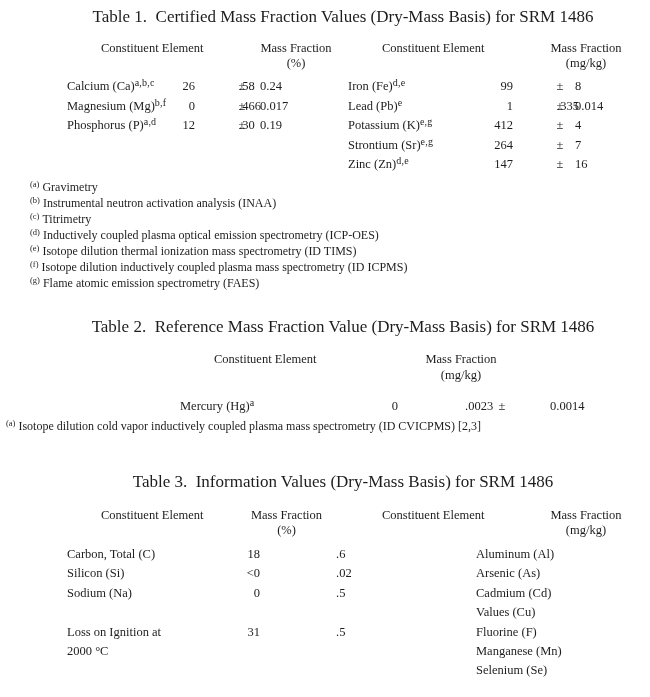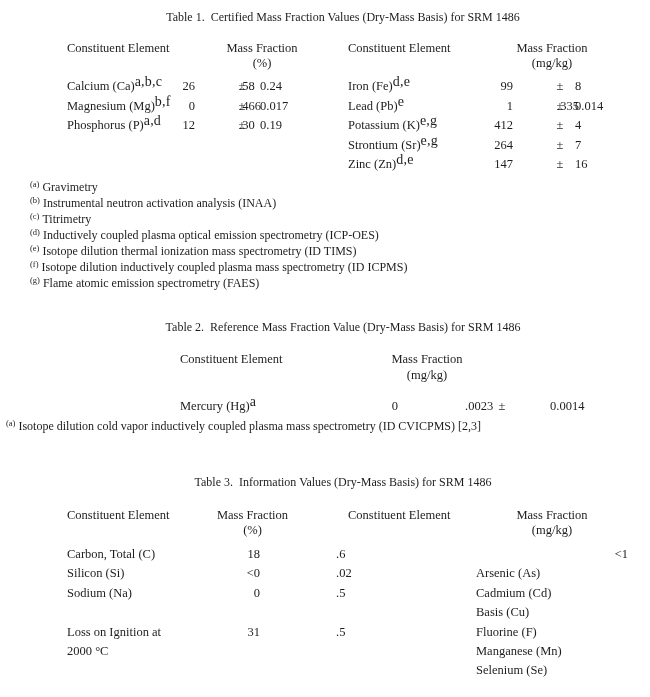--- a/index.html
+++ b/index.html
@@ -5,41 +5,41 @@
   html,body { margin:0; padding:0; background:#e9e9e9; }
   .page {
     position:relative; width:650px; height:697px; background:#ffffff;
     font-family:"Liberation Serif", serif; color:#1d1d1d; font-size:12.5px;
     overflow:hidden; margin:0 auto;
   }
   .abs { position:absolute; white-space:nowrap; }
   .tbl-title {
     position:absolute; left:0; width:650px; text-align:center;
     padding-left:36px; box-sizing:border-box; white-space:pre;
-    font-size:12px; line-height:14px;
+    font-size:17px; line-height:14px;
   }
-  .hdr { line-height:14px; }
+  .hdr { line-height:14px;margin-left:34px; }
   .hdr-c { text-align:center; }
   .rows { position:absolute; }
   .row { display:grid; }
   .cell { white-space:nowrap; overflow:visible; }
   .c-el   { text-align:left; }
   .c-int  { text-align:right; }
   .c-frac { text-align:left;margin-left:44px; }
   .c-pm   { text-align:center; }
   .c-unc  { text-align:left; }
   .t1l .row, .t1r .row, .t2 .row { height:19.6px; line-height:19.6px; }
   .t1l .row { grid-template-columns:100px 28px 34px 26px 62px; }
   .t1r .row { grid-template-columns:135px 30px 36px 22px 50px; }
   .t1l .c-unc { padding-left:5px; }
   .t1r .c-unc { padding-left:4px; }
   .t2 .row  { grid-template-columns:160px 35px 45px 26px 70px; height:20px; line-height:20px;gap:23px; }
   .t2 .c-unc { padding-left:12px; }
   .t3 .row { grid-template-columns:118px 43px 47px 73px 152px 41px 49px; height:19.4px; line-height:19.4px;gap:32px; }
-  sup { font-size:14px; line-height:0; vertical-align:4px; letter-spacing:0.2px;margin-top:36px; }
+  sup { font-size:10px; line-height:0; vertical-align:4px; letter-spacing:0.2px;margin-top:36px; }
   .fnlist { position:absolute; font-size:12px; }
   .fn { line-height:13.5px; white-space:nowrap; }
   .fnmark { font-size:8.5px; vertical-align:3.5px; margin-right:3px; }
 </style>
 </head>
 <body>
 
 <div class="page">
 
   <div class="tbl-title" style="top:10px;">Table 1.  Certified Mass Fraction Values (Dry-Mass Basis) for SRM 1486</div>
@@ -157,20 +157,21 @@
   <div class="abs hdr hdr-c" style="left:490px; top:508px; width:124px;">Mass Fraction</div>
   <div class="abs hdr hdr-c" style="left:490px; top:523px; width:124px;">(mg/kg)</div>
 
   <div class="rows t3" style="left:67px; top:545px;">
 
   <div class="row">
       <div class="cell c-el">Carbon, Total (C)</div>
       <div class="cell c-int">18</div>
       <div class="cell c-frac">.6</div>
       <div class="cell"></div>
+      <div class="cell c-el">Aluminum (Al)</div>
       <div class="cell c-int">&lt;1</div>
       <div class="cell c-frac"></div>
     </div>
       <div class="row">
       <div class="cell c-el">Silicon (Si)</div>
       <div class="cell c-int">&lt;0</div>
       <div class="cell c-frac">.02</div>
       <div class="cell"></div>
       <div class="cell c-el">Arsenic (As)</div>
       <div class="cell c-int">0</div>
@@ -183,21 +184,21 @@
       <div class="cell"></div>
       <div class="cell c-el">Cadmium (Cd)</div>
       <div class="cell c-int">0</div>
       <div class="cell c-frac">.003</div>
     </div>
       <div class="row">
       <div class="cell c-el"></div>
       <div class="cell c-int"></div>
       <div class="cell c-frac"></div>
       <div class="cell"></div>
-      <div class="cell c-el">Basis (Cu)</div>
+      <div class="cell c-el">Values (Cu)</div>
       <div class="cell c-int">0</div>
       <div class="cell c-frac">.8</div>
     </div>
       <div class="row">
       <div class="cell c-el">Loss on Ignition at</div>
       <div class="cell c-int">31</div>
       <div class="cell c-frac">.5</div>
       <div class="cell"></div>
       <div class="cell c-el">Fluorine (F)</div>
       <div class="cell c-int">800</div>

